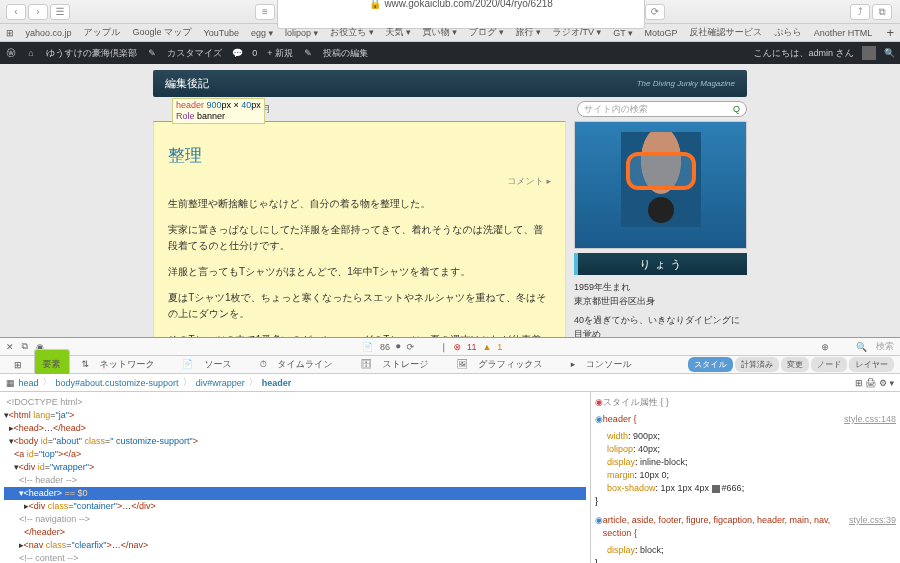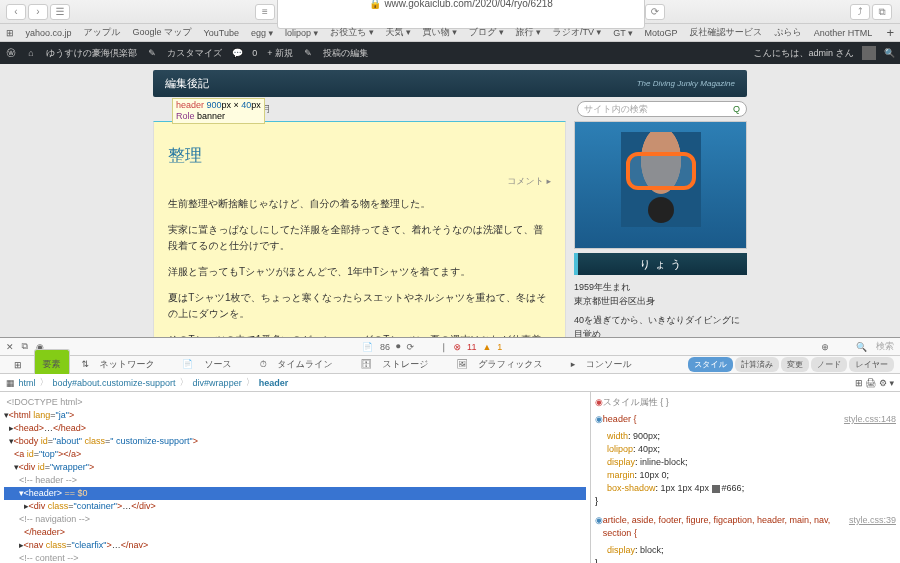--- a/index.html
+++ b/index.html
@@ -194,21 +194,21 @@
     <div class="right">
       <span class="mini-tab on">スタイル</span>
       <span class="mini-tab">計算済み</span>
       <span class="mini-tab">変更</span>
       <span class="mini-tab">ノード</span>
       <span class="mini-tab">レイヤー</span>
     </div>
   </div>
   <div class="dt-crumb">
     <span>▦</span>
-    <span class="node">html</span>
+    <span class="node">head</span>
       <span class="sep">〉</span>
     <span class="node">body#about.customize-support</span>
       <span class="sep">〉</span>
     <span class="node">div#wrapper</span>
       <span class="sep">〉</span>
     <span class="node" style="font-weight:bold">header</span>
     <span style="margin-left:auto">⊞ 🖨 ⚙ ▾</span>
   </div>
   <div class="dt-body">
     <div class="dom">

